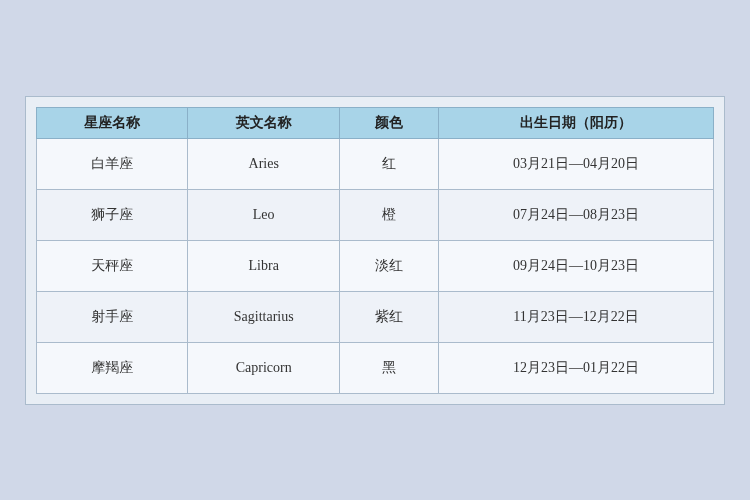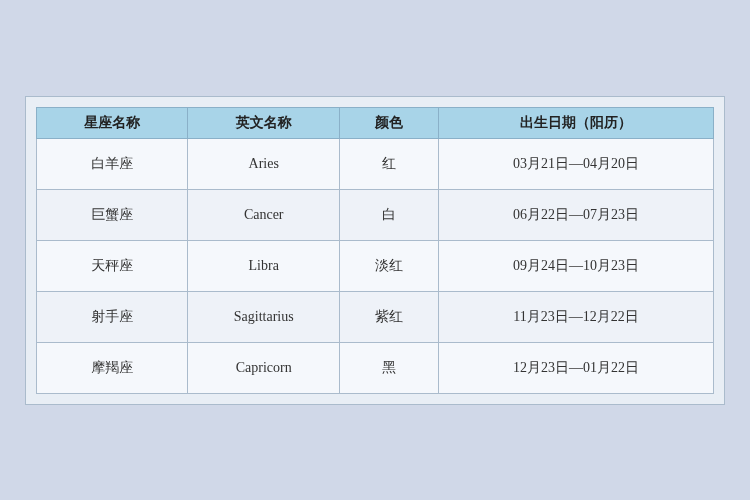--- a/index.html
+++ b/index.html
@@ -60,24 +60,24 @@
       </tr>
     </thead>
     <tbody id="table-body">
     <tr>
           <td>白羊座</td>
           <td>Aries</td>
           <td>红</td>
           <td>03月21日—04月20日</td>
         </tr>
         <tr>
-          <td>巨蟹座</td>
-          <td>Cancer</td>
-          <td>白</td>
-          <td>06月22日—07月23日</td>
+          <td>狮子座</td>
+          <td>Leo</td>
+          <td>橙</td>
+          <td>07月24日—08月23日</td>
         </tr>
         <tr>
           <td>天秤座</td>
           <td>Libra</td>
           <td>淡红</td>
           <td>09月24日—10月23日</td>
         </tr>
         <tr>
           <td>射手座</td>
           <td>Sagittarius</td>

